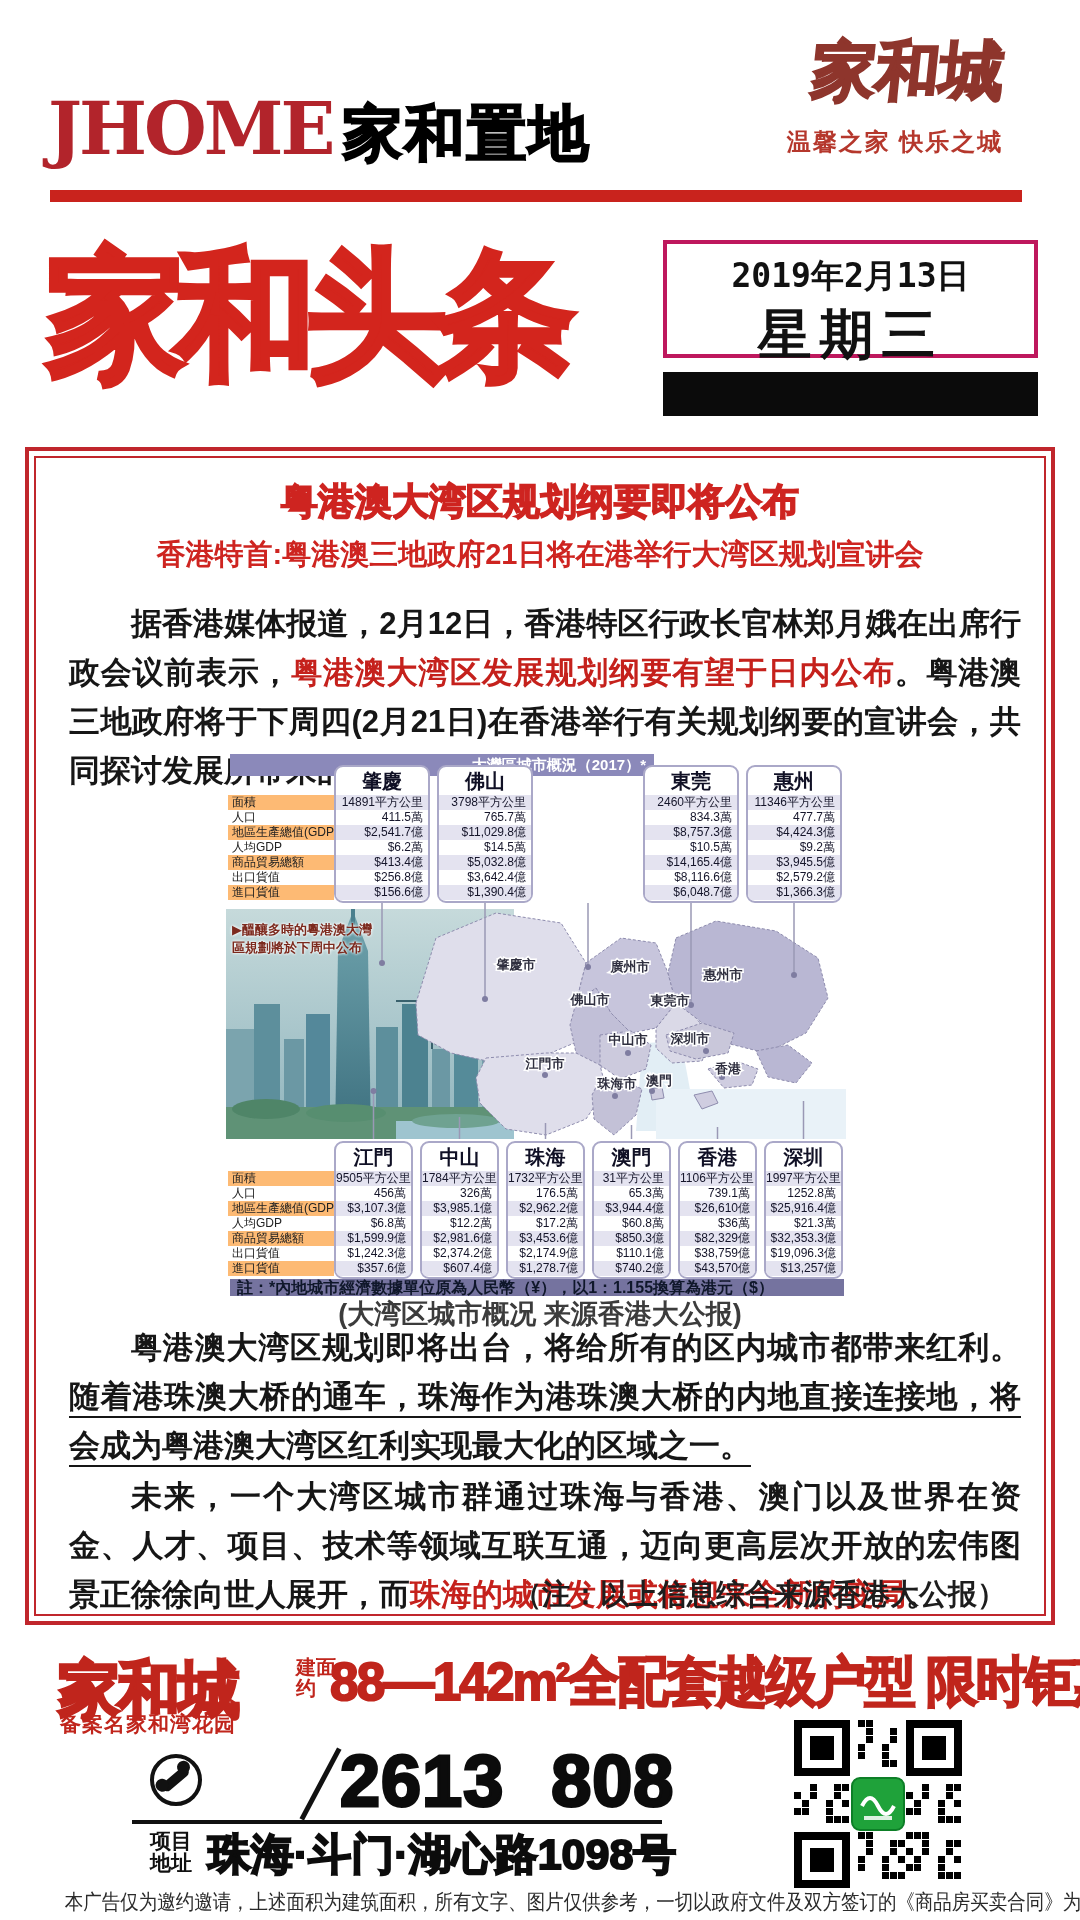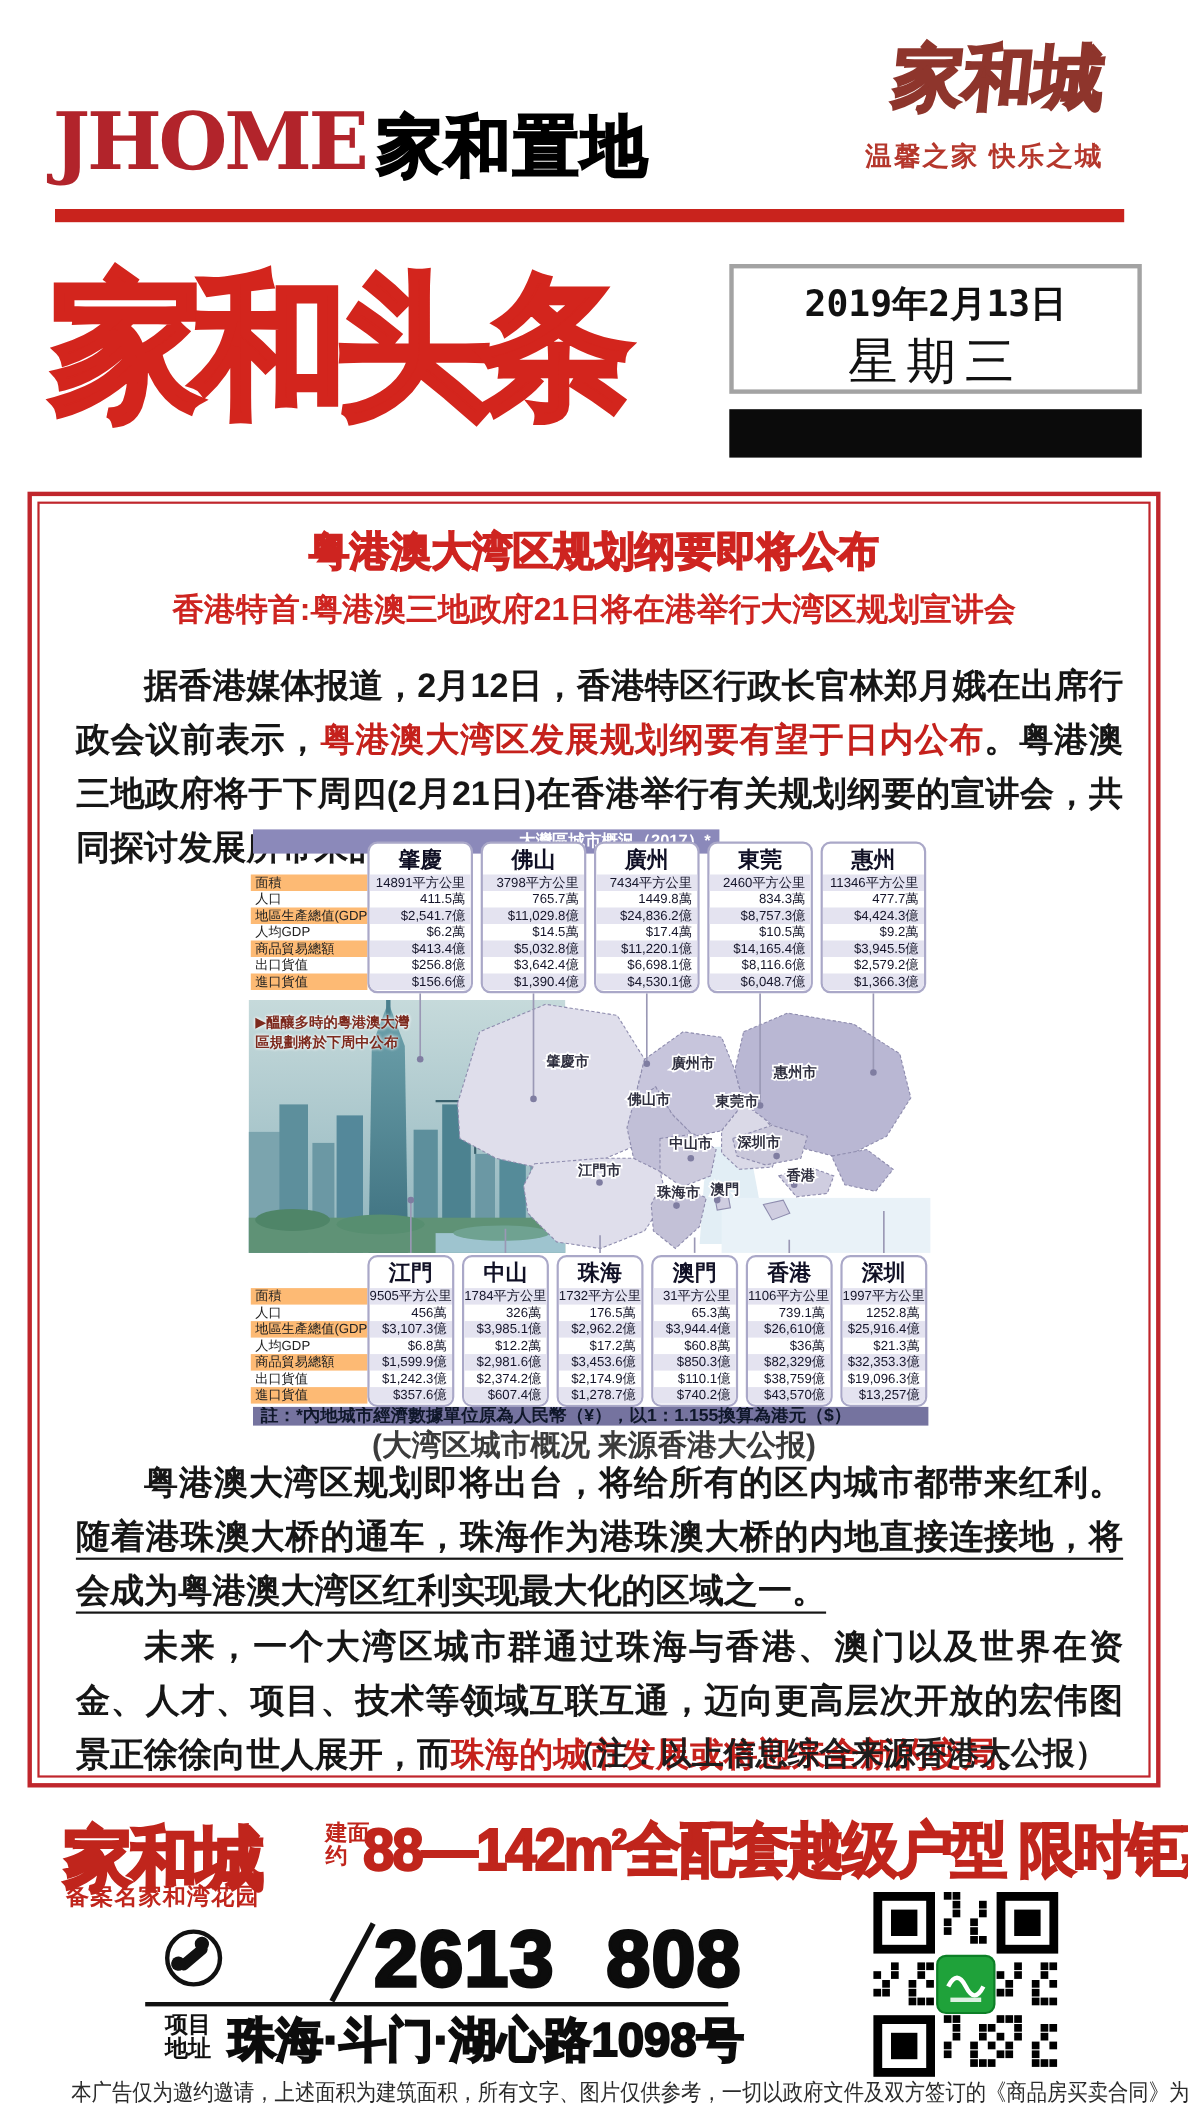--- a/index.html
+++ b/index.html
@@ -16,23 +16,23 @@
   .brand-logo   { position:absolute; left:788px; top:28px; width:240px; text-align:center; font-size:64px;
                   font-weight:900; color:#8e352c; -webkit-text-stroke:2.5px #8e352c; transform:skewX(-6deg); }
   .brand-slogan { position:absolute; left:752px; top:126px; width:286px; text-align:center; font-size:24px;
                   font-weight:900; color:#b5372c; letter-spacing:2px; }
   .red-divider  { position:absolute; left:50px; top:190px; width:972px; height:12px; background:#c9231d; }
 
   
   .masthead-title { position:absolute; left:46px; top:246px; font-size:140px; line-height:1; font-weight:900;
                     color:#d3251d; letter-spacing:-10px; -webkit-text-stroke:5px #d3251d; }
   .date-box  { position:absolute; left:663px; top:240px; width:375px; height:118px; background:#fff;
-               border:4px solid #a3a3a3; text-align:center; }
+               border:4px solid #be185d; text-align:center; }
   .date-line { font-family:"DejaVu Sans Mono","Liberation Mono",monospace; font-size:33px; font-weight:bold; margin-top:10px; }
-  .weekday-line { font-size:45px; font-weight:normal; letter-spacing:8px; }
+  .weekday-line { font-size:54px; font-weight:bold; letter-spacing:8px; }
   .black-bar { position:absolute; left:663px; top:372px; width:375px; height:44px; background:#0b0b0b; }
 
   
   .article { position:absolute; left:25px; top:447px; width:1030px; height:1178px; border:4px solid #c0262c; background:#fff; }
   .article-frame { position:absolute; inset:5px; border:2px solid #c0262c; pointer-events:none; }
   .article-title    { position:absolute; top:26px; width:100%; text-align:center; font-size:37px; font-weight:900;
                       color:#ce2420; -webkit-text-stroke:1.5px #ce2420; }
   .article-subtitle { position:absolute; top:84px; width:100%; text-align:center; font-size:29px; font-weight:bold; color:#ce2420; }
   .para { position:absolute; left:40px; width:952px; font-size:31px; line-height:49px; font-weight:600;
           text-align:justify; text-indent:2em; color:#161616; }
@@ -143,30 +143,20 @@
           </div>
           <div class="city-box" style="left: 211px; width: 96px;">
             <div class="city-name">佛山</div>
             <div class="ig-row ig-val stripe-v">3798平方公里</div>
             <div class="ig-row ig-val">765.7萬</div>
             <div class="ig-row ig-val stripe-v">$11,029.8億</div>
             <div class="ig-row ig-val">$14.5萬</div>
             <div class="ig-row ig-val stripe-v">$5,032.8億</div>
             <div class="ig-row ig-val">$3,642.4億</div>
             <div class="ig-row ig-val stripe-v">$1,390.4億</div>
-          </div>
-          <div class="city-box" style="left: 314px; width: 96px;">
-            <div class="city-name">廣州</div>
-            <div class="ig-row ig-val stripe-v">7434平方公里</div>
-            <div class="ig-row ig-val">1449.8萬</div>
-            <div class="ig-row ig-val stripe-v">$24,836.2億</div>
-            <div class="ig-row ig-val">$17.4萬</div>
-            <div class="ig-row ig-val stripe-v">$11,220.1億</div>
-            <div class="ig-row ig-val">$6,698.1億</div>
-            <div class="ig-row ig-val stripe-v">$4,530.1億</div>
           </div>
           <div class="city-box" style="left: 417px; width: 96px;">
             <div class="city-name">東莞</div>
             <div class="ig-row ig-val stripe-v">2460平方公里</div>
             <div class="ig-row ig-val">834.3萬</div>
             <div class="ig-row ig-val stripe-v">$8,757.3億</div>
             <div class="ig-row ig-val">$10.5萬</div>
             <div class="ig-row ig-val stripe-v">$14,165.4億</div>
             <div class="ig-row ig-val">$8,116.6億</div>
             <div class="ig-row ig-val stripe-v">$6,048.7億</div>

